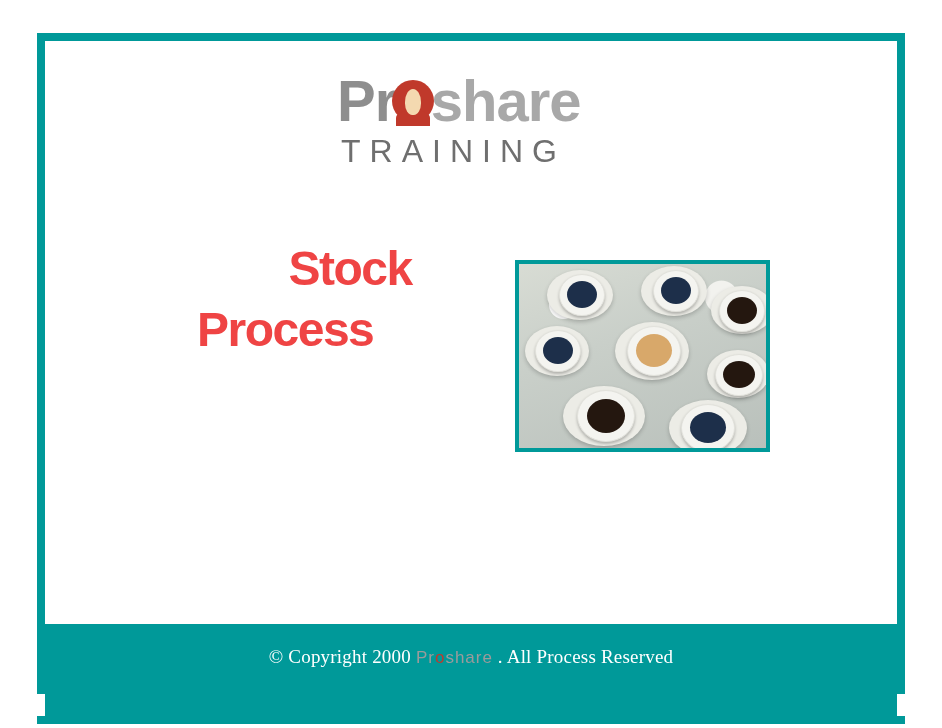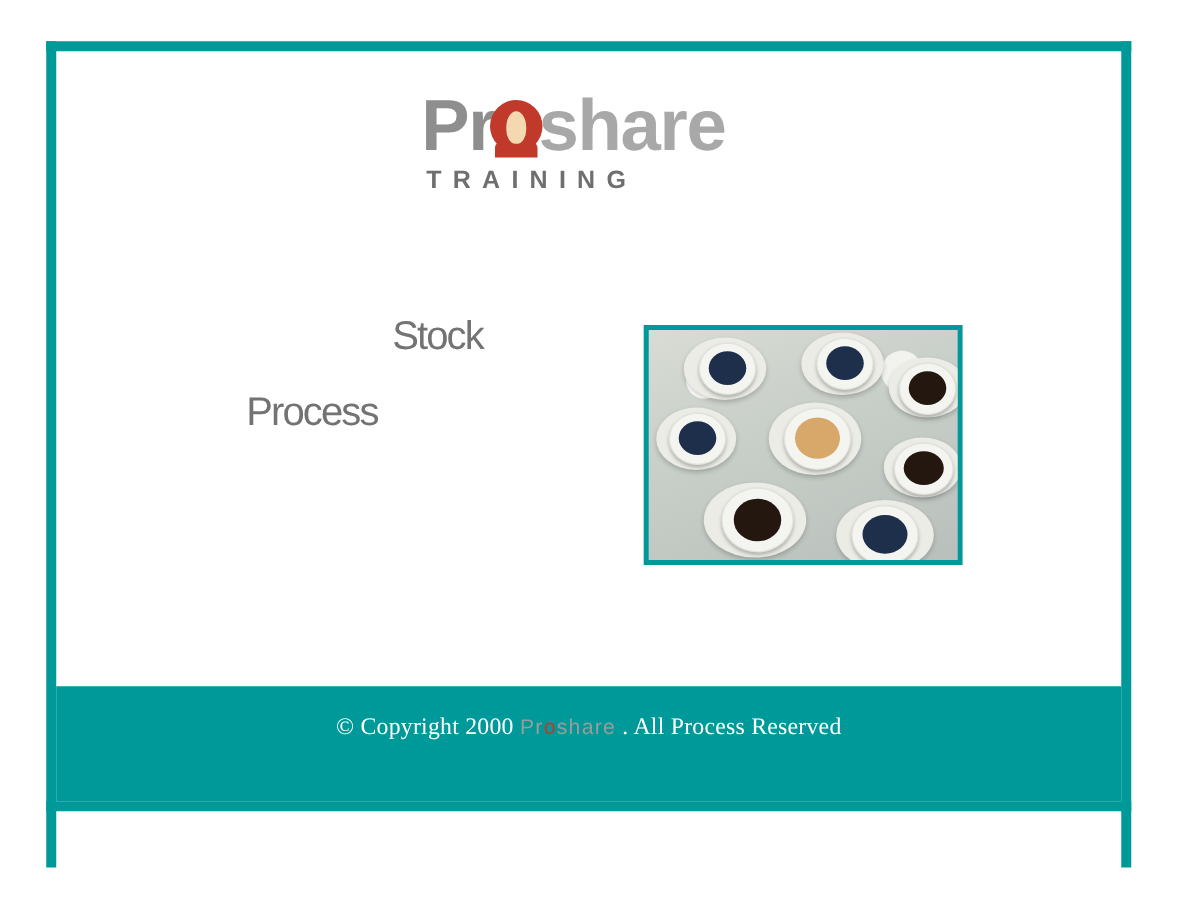--- a/index.html
+++ b/index.html
@@ -12,21 +12,21 @@
     height: 728px;
     font-family: "Liberation Sans", sans-serif;
     overflow: hidden;
   }
 
   #slide {
     position: absolute;
     left: 37px;
     top: 33px;
     width: 868px;
-    height: 616px;
+    height: 691px;
     background: #ffffff;
     box-sizing: border-box;
     border-radius: 24px;
   }
 
   
   .frame-top {
     position: absolute;
     left: 0; top: 0;
     width: 868px; height: 8px;
@@ -153,37 +153,37 @@
     width: 34px;
     height: 16px;
     border-radius: 50% 50% 0 0;
     background: #c0392b;
   }
   .logo-sub {
     position: absolute;
     left: 4px;
     top: 62px;
     font-family: "Liberation Sans", sans-serif;
-    font-size: 20px;
-    font-weight: bold;
+    font-size: 32px;
+    font-weight: normal;
     color: #6f6f6f;
     letter-spacing: 9px;
     white-space: nowrap;
   }
 
   
   #title-block {
     position: absolute;
     left: 140px;
     top: 205px;
     width: 320px;
-    color: #737373;
-    font-family: "Liberation Sans", sans-serif;
-    font-weight: normal;
-    font-size: 32px;
+    color: #ef4444;
+    font-family: "Liberation Sans", sans-serif;
+    font-weight: bold;
+    font-size: 48px;
     line-height: 61px;
     letter-spacing: -1.5px;
   }
   .title-line-1 { text-align: center; padding-left: 26px; }
   .title-line-2 { text-align: left; padding-left: 2px; }
   .title-line-3 { text-align: left; padding-left: 20px; }
 
   
   #photo {
     position: absolute;

